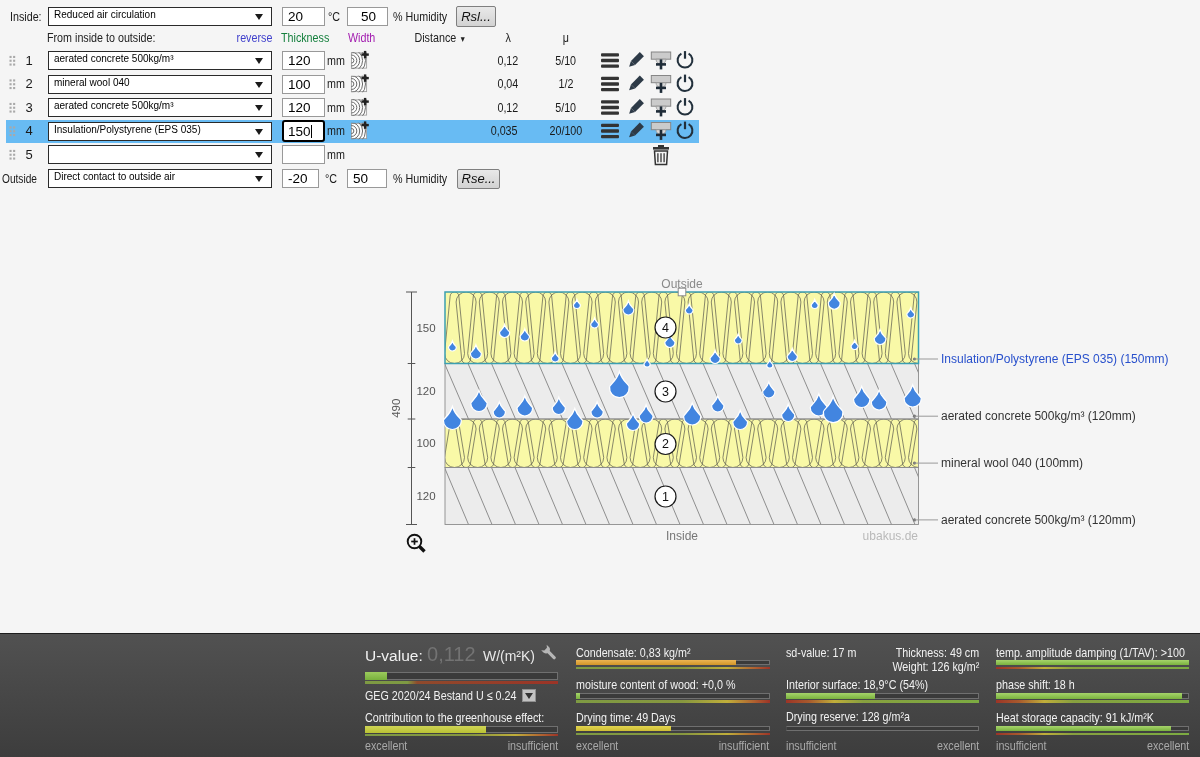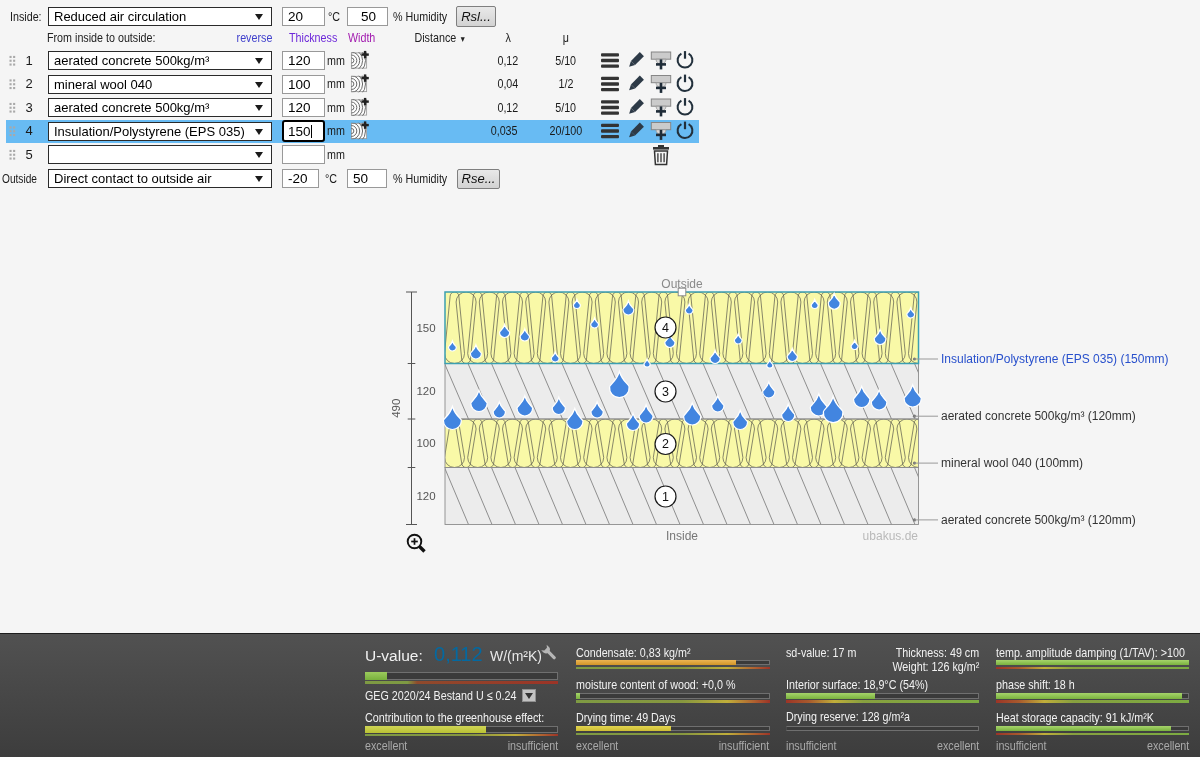--- a/index.html
+++ b/index.html
@@ -3,21 +3,21 @@
 <style>
 html,body{margin:0;padding:0;}
 body{width:1200px;height:757px;position:relative;overflow:hidden;
   background:#f5f5f5;font-family:"Liberation Sans",sans-serif;}
 .a{position:absolute;}
 .t{position:absolute;font-size:13px;color:#1a1a1a;white-space:nowrap;}
 .n{display:inline-block;transform:scaleX(0.825);transform-origin:0 50%;white-space:nowrap;}
 .nr{display:inline-block;transform:scaleX(0.825);transform-origin:100% 50%;white-space:nowrap;}
 .nc{display:inline-block;transform:scaleX(0.825);transform-origin:50% 50%;white-space:nowrap;}
 .sel{position:absolute;background:#fff;border:1px solid #2a2a2a;box-sizing:border-box;}
-.sel span{position:absolute;left:5px;top:1px;font-size:13px;color:#000;white-space:nowrap;}
+.sel span{position:absolute;left:5px;top:1px;font-size:10px;color:#000;white-space:nowrap;}
 .sel i{position:absolute;right:8px;top:6px;width:0;height:0;border-left:4px solid transparent;
   border-right:4px solid transparent;border-top:6.5px solid #1a1a1a;}
 .inp{position:absolute;background:#fff;border:1px solid #999;box-sizing:border-box;
   font-size:13.5px;color:#000;padding:1px 0 0 5px;}
 .btn{position:absolute;background:linear-gradient(#e9e9e9,#d2d2d2);border:1px solid #7f7f7f;
   border-radius:2px;box-sizing:border-box;font-size:13px;color:#111;text-align:center;font-style:italic;}
 .bar{position:absolute;}
 .wlab{position:absolute;font-size:13px;color:#f2f2f2;white-space:nowrap;}
 .glab{position:absolute;font-size:13px;color:#a9a9a9;white-space:nowrap;}
 </style></head><body>
@@ -27,21 +27,21 @@
     <span>Reduced air circulation</span>
     <i></i>
   </div>
 <div class="inp" style="left:282px;top:7.0px;width:43px;height:19px;">20</div>
 <div class="t" style="left:328px;top:8.5px;"><span class="n">°C</span></div>
 <div class="inp" style="left:347px;top:7.0px;width:41px;height:19px;padding-left:13px;">50</div>
 <div class="t" style="left:393px;top:8.5px;"><span class="n">% Humidity</span></div>
 <div class="btn" style="left:456px;top:6px;width:40px;height:21px;line-height:19px;">Rsl...</div>
 <div class="t" style="left:47px;top:29.5px;color:#222;"><span class="n">From inside to outside:</span></div>
 <div class="t" style="left:212px;top:29.5px;width:60px;text-align:right;color:#4040cc;"><span class="nr">reverse</span></div>
-<div class="t" style="left:281px;top:29.5px;color:#6d28d9;margin-left:8px;"><span class="n">Thickness</span></div>
+<div class="t" style="left:281px;top:29.5px;color:#15803d;"><span class="n">Thickness</span></div>
 <div class="t" style="left:332px;top:29.5px;width:60px;text-align:center;color:#a21caf;"><span class="nc">Width</span></div>
 <div class="t" style="left:405px;top:29.5px;width:70px;text-align:center;color:#222;"><span class="nc">Distance <span style="font-size:8.5px;">▼</span></span></div>
 <div class="t" style="left:478px;top:29.5px;width:60px;text-align:center;color:#222;"><span class="nc">λ</span></div>
 <div class="t" style="left:536px;top:29.5px;width:60px;text-align:center;color:#222;"><span class="nc">μ</span></div>
 <div class="a" style="left:6px;top:119.5px;width:693px;height:23px;background:#68bbf3;"></div>
 <div class="t" style="left:24px;top:52.5px;width:10px;text-align:center;">1</div>
 <div class="sel" style="left:48px;top:51.0px;width:224px;height:19px;">
     <span>aerated concrete 500kg/m³</span>
     <i></i>
   </div>
@@ -458,21 +458,21 @@
     <line x1="914.5" y1="519.9" x2="938" y2="519.9" stroke="#999" stroke-width="1"></line>
     <text x="941" y="523.9" font-size="12" fill="#333">aerated concrete 500kg/m³ (120mm)</text>
     <g stroke="#111" fill="none">
       <circle cx="414.5" cy="541.5" r="6.8" stroke-width="1.9"></circle>
       <line x1="411.2" y1="541.5" x2="417.8" y2="541.5" stroke-width="1.7"></line>
       <line x1="414.5" y1="538.2" x2="414.5" y2="544.8" stroke-width="1.7"></line>
       <line x1="419.5" y1="546.5" x2="424.5" y2="551.5" stroke-width="3.4"></line>
     </g>
   </svg>
 <div class="a" style="left:0;top:633px;width:1200px;height:124px;background:linear-gradient(#515151,#3d3d3d);border-top:1px solid #1e1e1e;box-sizing:border-box;"></div>
-<div class="a" style="left:365.0px;top:644px;color:#f2f2f2;font-size:15.5px;line-height:20px;white-space:nowrap;">U-value: <span style="font-size:20px;color:#0369a1;margin-left:7px;">0,112</span> <span style="font-size:14px;color:#e8e8e8;margin-left:3px;">W/(m²K)</span></div>
+<div class="a" style="left:365.0px;top:644px;color:#f2f2f2;font-size:15.5px;line-height:20px;white-space:nowrap;">U-value: <span style="font-size:20px;color:#737373;margin-left:0;">0,112</span> <span style="font-size:14px;color:#e8e8e8;margin-left:3px;">W/(m²K)</span></div>
 <svg class="a" style="left:540px;top:644px;" width="20" height="20" viewBox="0 0 20 20">
     <g transform="translate(10,9.5) scale(0.88) rotate(-45)" fill="#b6b6b6">
       <rect x="-1.8" y="-4" width="3.6" height="12.5" rx="1.5"></rect>
       <path d="M -4.4,-9.8 L -4.4,-5.6 A 4.5,4.5 0 0 0 4.4,-5.6 L 4.4,-9.8 L 2.1,-7.0 L -2.1,-7.0 Z"></path>
     </g>
   </svg>
 <div class="bar" style="left:365.0px;top:671.5px;width:193px;height:8px;background:#3a3a3a;border:1px solid #6f6f6f;border-left-color:#4a4a4a;box-sizing:border-box;"></div>
 <div class="bar" style="left:365.0px;top:671.5px;width:22px;height:8px;background:linear-gradient(#9ccb5d,#78b03c);"></div>
 <div class="bar" style="left:365.0px;top:680.5px;width:193px;height:3px;background:linear-gradient(90deg,#7e9a43 0%,#7e9a43 22%,#8f4a2c 27%,#9c3427 100%);"></div>
 <div class="wlab" style="left:365.0px;top:688px;"><span class="n">GEG 2020/24 Bestand U ≤ 0.24</span></div>

